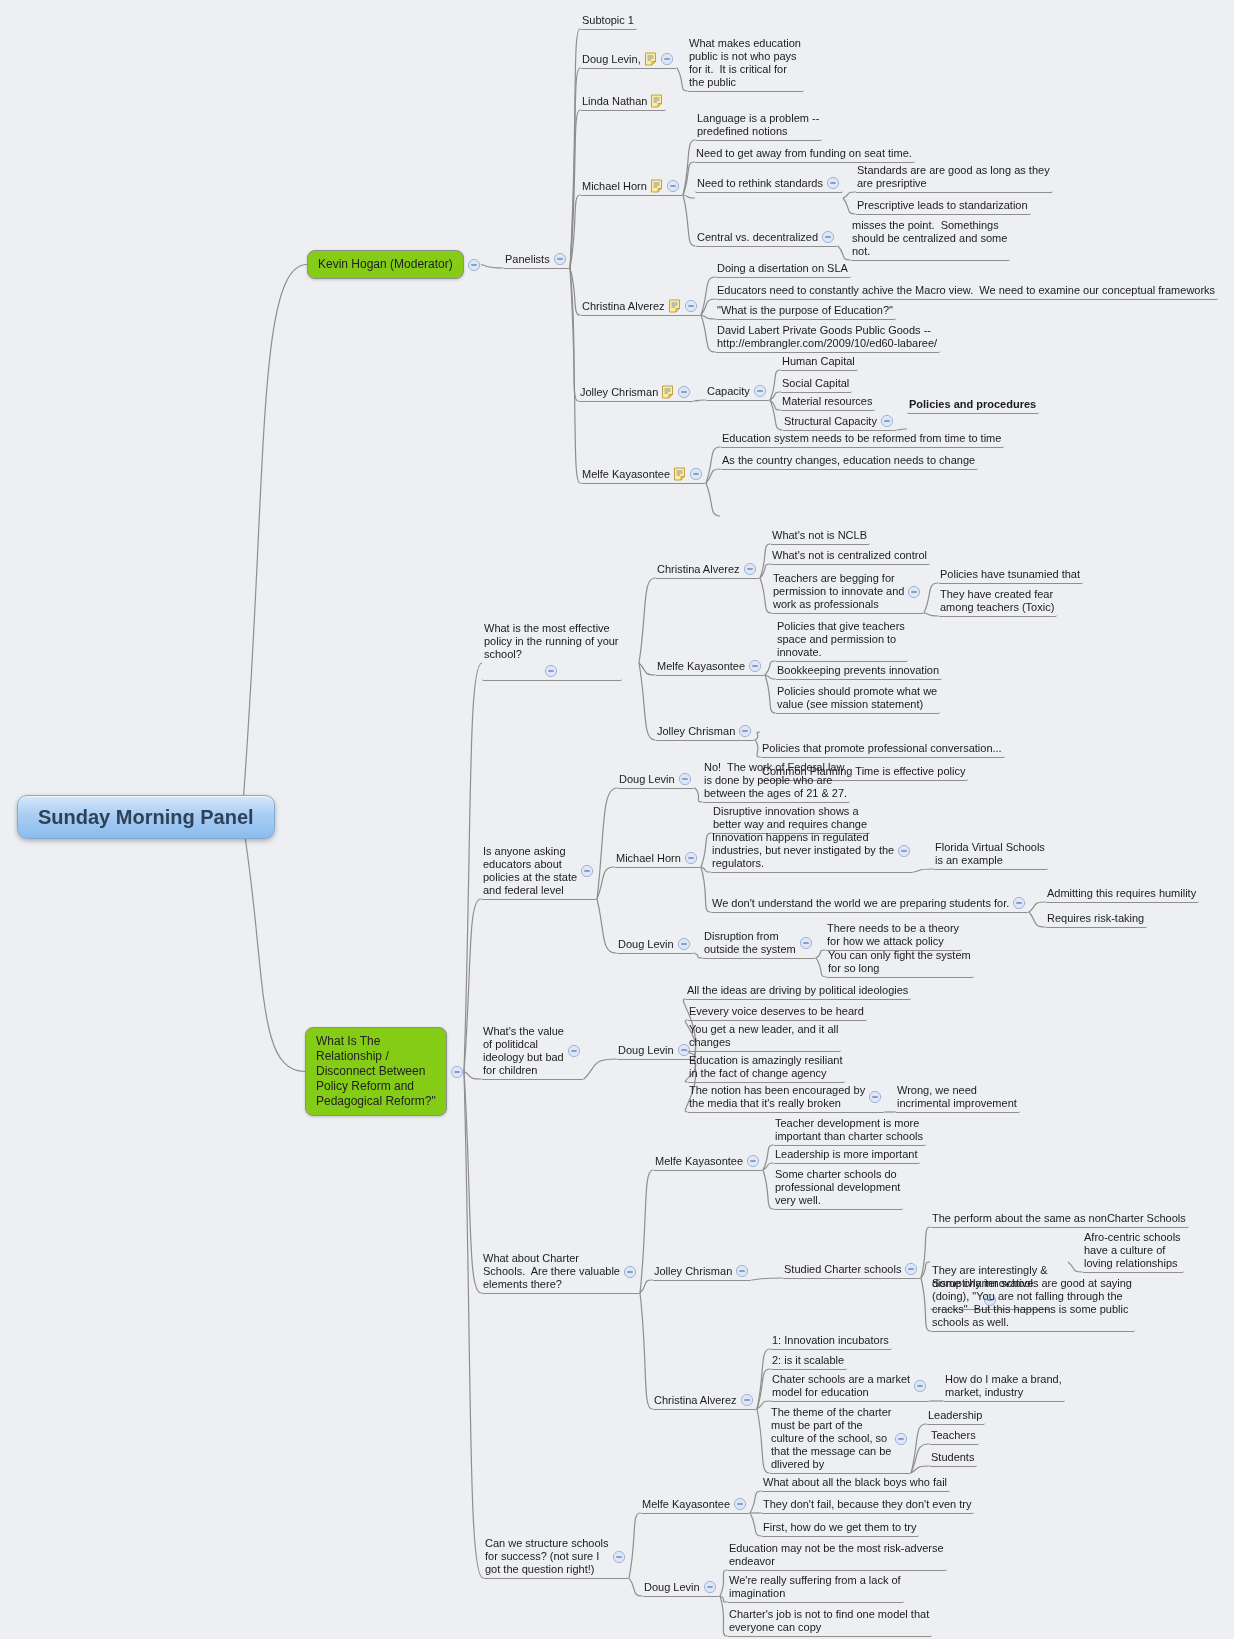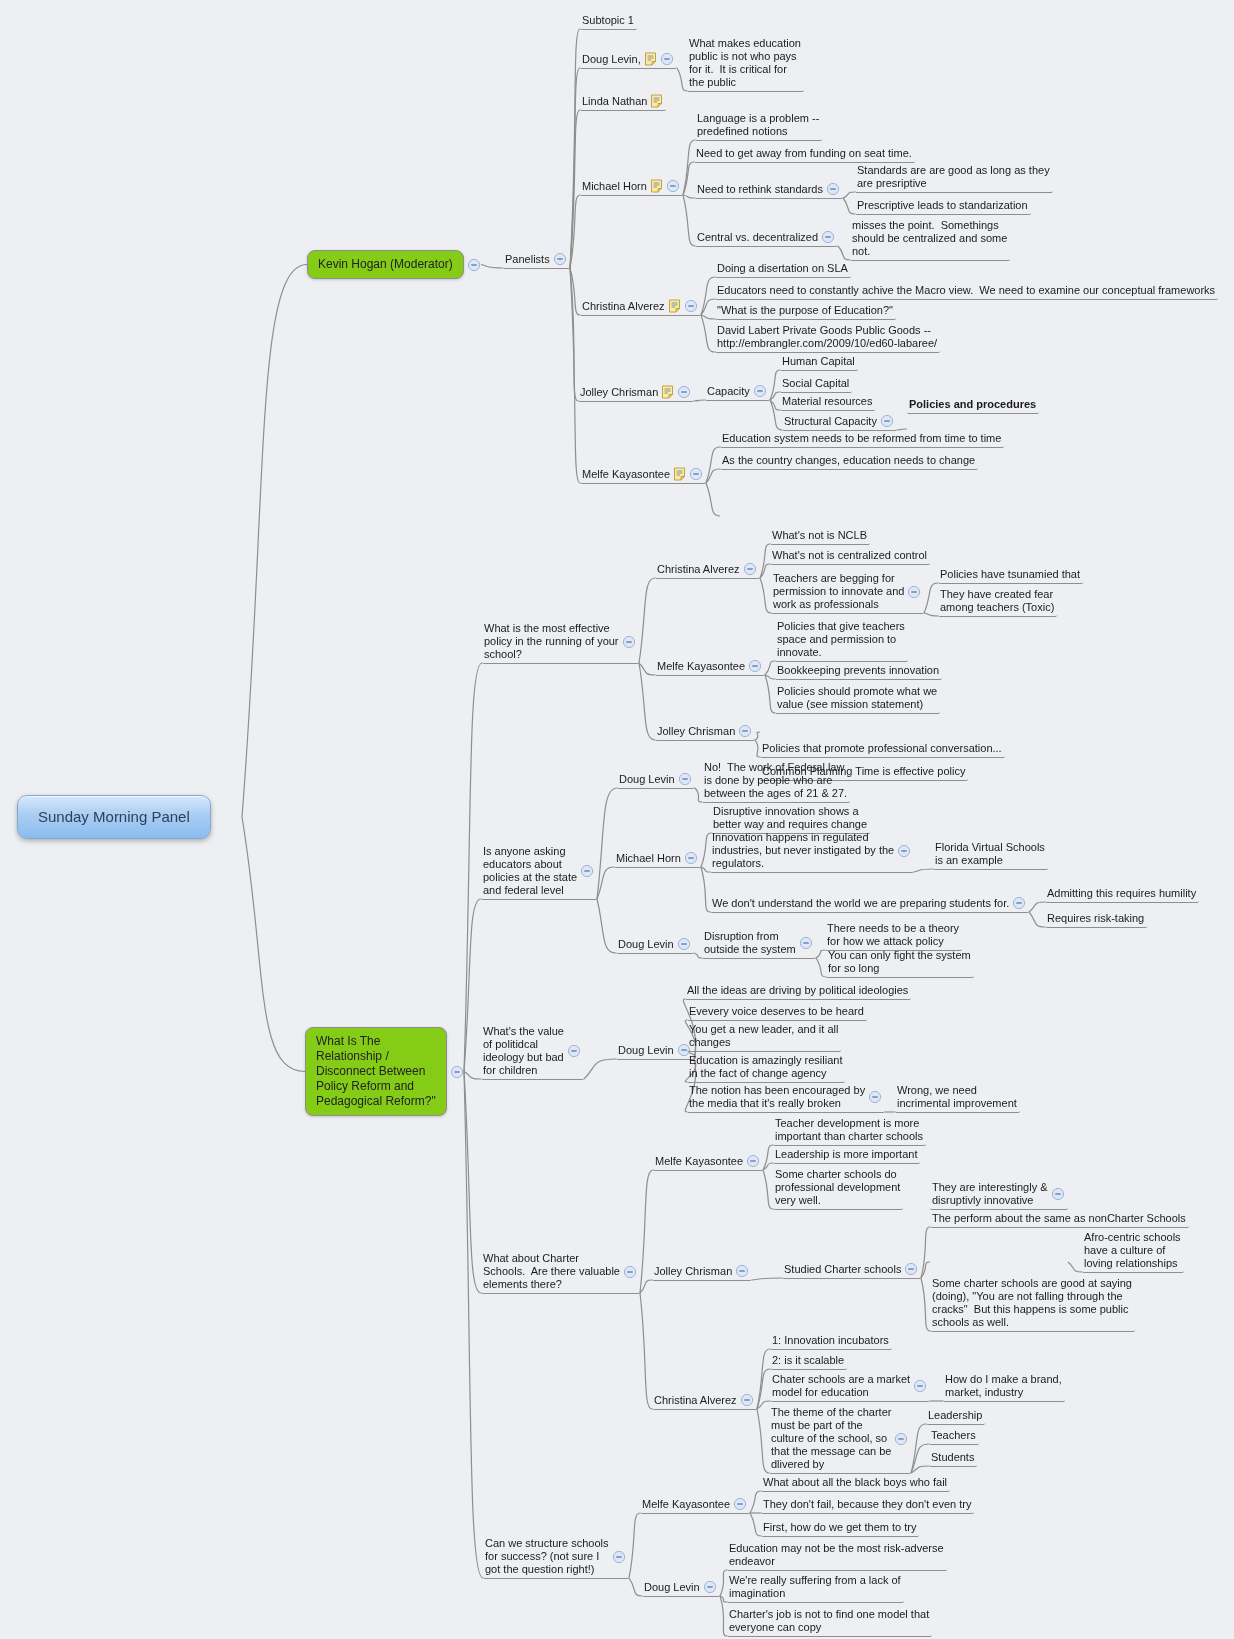--- a/index.html
+++ b/index.html
@@ -9,21 +9,21 @@
   .node{position:absolute;display:flex;align-items:center;gap:3px;z-index:2;}
   .node.text{border-bottom:1px solid #8e8e8e;padding:0 3px 2px 2px;
              border-bottom-left-radius:2px;border-bottom-right-radius:2px;}
   .node .ln{white-space:pre;font-size:11px;line-height:13px;color:#1b1b1b;}
   .node.box .txt{background:#84cc16;border:1px solid #8f8f8f;border-radius:8px;
                  padding:6px 10px;box-shadow:0 1px 3px rgba(0,0,0,.18);}
   .node.box .ln{font-size:12px;line-height:15px;color:#222;}
   .node.root .txt{background:linear-gradient(#d7e8fb,#a9cdf3 45%,#8bbcef);
                   border:1px solid #86a9cf;border-radius:10px;padding:11px 20px;
                   box-shadow:0 2px 5px rgba(0,0,0,.28), inset 0 1px 0 rgba(255,255,255,.65);}
-  .node.root .ln{font-size:15px;line-height:20px;font-weight:normal;color:#2e4257;}
+  .node.root .ln{font-size:20px;line-height:20px;font-weight:bold;color:#2e4257;}
   .icon{display:inline-flex;flex:none;}
 </style>
 </head>
 <body>
 
 <div id="canvas">
   <svg id="connectors" width="1234" height="1639">
       <path d="M242 817 C268 485.5 255 264.5 307 264.5" fill="none" stroke="#8e8e8e" stroke-width="1.2"></path>
       <path d="M481 264.5 C489.8 266.6 485.4 268 503 268" fill="none" stroke="#8e8e8e" stroke-width="1.2"></path>
       <path d="M570 268 C578 124.6 572 29 580 29" fill="none" stroke="#8e8e8e" stroke-width="1.2"></path>
@@ -214,21 +214,21 @@
       <div class="txt">
         <div class="ln">Language is a problem --</div>
         <div class="ln">predefined notions</div>
       </div>
     </div>
     <div class="node text" style="left: 694px; top: 147px;">
       <div class="txt">
         <div class="ln">Need to get away from funding on seat time.</div>
       </div>
     </div>
-    <div class="node text" style="left: 695px; top: 182px;">
+    <div class="node text" style="left: 695px; top: 176px;">
       <div class="txt">
         <div class="ln">Need to rethink standards</div>
       </div>
       <span class="icon">
         <svg width="14" height="14" viewBox="0 0 14 14">
           <circle cx="7" cy="7" r="5.6" fill="#dce8f9" stroke="#9db4d6"></circle>
           <path d="M4.3 7h5.4" stroke="#7187a9" stroke-width="1.5"></path>
         </svg>
       </span>
     </div>
@@ -396,21 +396,21 @@
         <div class="ln">Policy Reform and</div>
         <div class="ln">Pedagogical Reform?"</div>
       </div>
       <span class="icon">
         <svg width="14" height="14" viewBox="0 0 14 14">
           <circle cx="7" cy="7" r="5.6" fill="#dce8f9" stroke="#9db4d6"></circle>
           <path d="M4.3 7h5.4" stroke="#7187a9" stroke-width="1.5"></path>
         </svg>
       </span>
     </div>
-    <div class="node text" style="left: 482px; top: 622px;">
+    <div class="node text" style="left: 482px; top: 622px; flex-direction: column;">
       <div class="txt">
         <div class="ln">What is the most effective</div>
         <div class="ln">policy in the running of your</div>
         <div class="ln">school?</div>
       </div>
       <span class="icon">
         <svg width="14" height="14" viewBox="0 0 14 14">
           <circle cx="7" cy="7" r="5.6" fill="#dce8f9" stroke="#9db4d6"></circle>
           <path d="M4.3 7h5.4" stroke="#7187a9" stroke-width="1.5"></path>
         </svg>
@@ -762,21 +762,21 @@
           <circle cx="7" cy="7" r="5.6" fill="#dce8f9" stroke="#9db4d6"></circle>
           <path d="M4.3 7h5.4" stroke="#7187a9" stroke-width="1.5"></path>
         </svg>
       </span>
     </div>
     <div class="node text" style="left: 930px; top: 1212px;">
       <div class="txt">
         <div class="ln">The perform about the same as nonCharter Schools</div>
       </div>
     </div>
-    <div class="node text" style="left: 930px; top: 1181px;">
+    <div class="node text" style="left: 930px; top: 1264px; flex-direction: column;">
       <div class="txt">
         <div class="ln">They are interestingly &amp;</div>
         <div class="ln">disruptivly innovative</div>
       </div>
       <span class="icon">
         <svg width="14" height="14" viewBox="0 0 14 14">
           <circle cx="7" cy="7" r="5.6" fill="#dce8f9" stroke="#9db4d6"></circle>
           <path d="M4.3 7h5.4" stroke="#7187a9" stroke-width="1.5"></path>
         </svg>
       </span>

